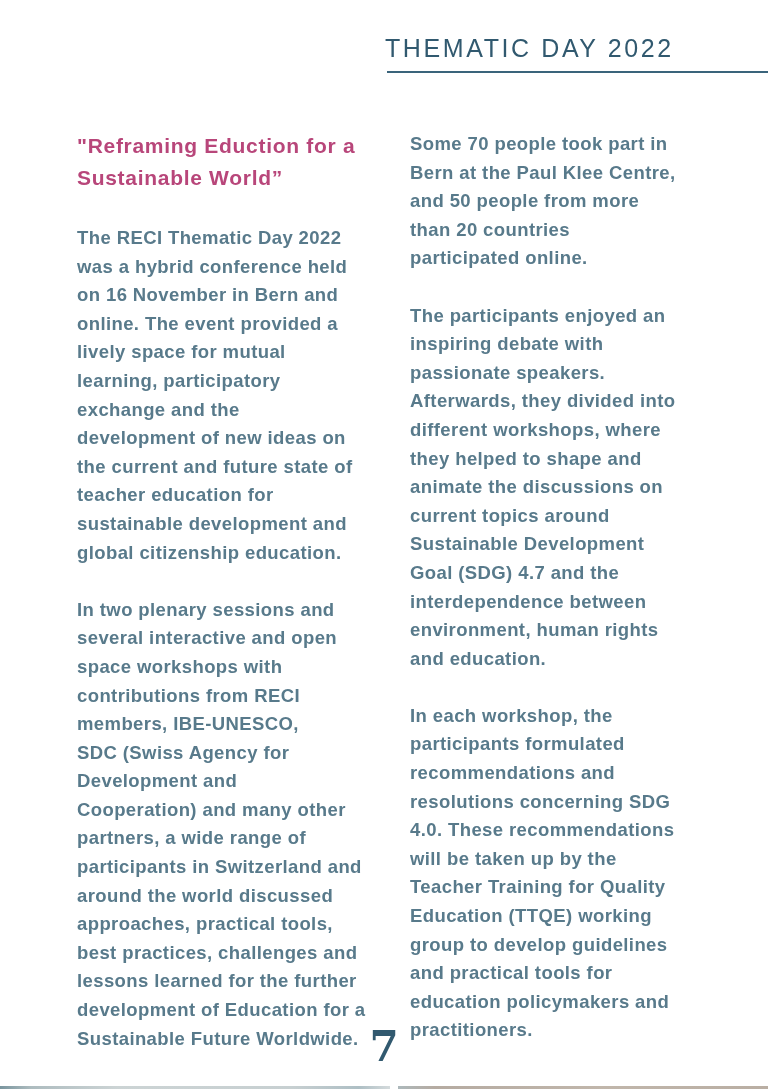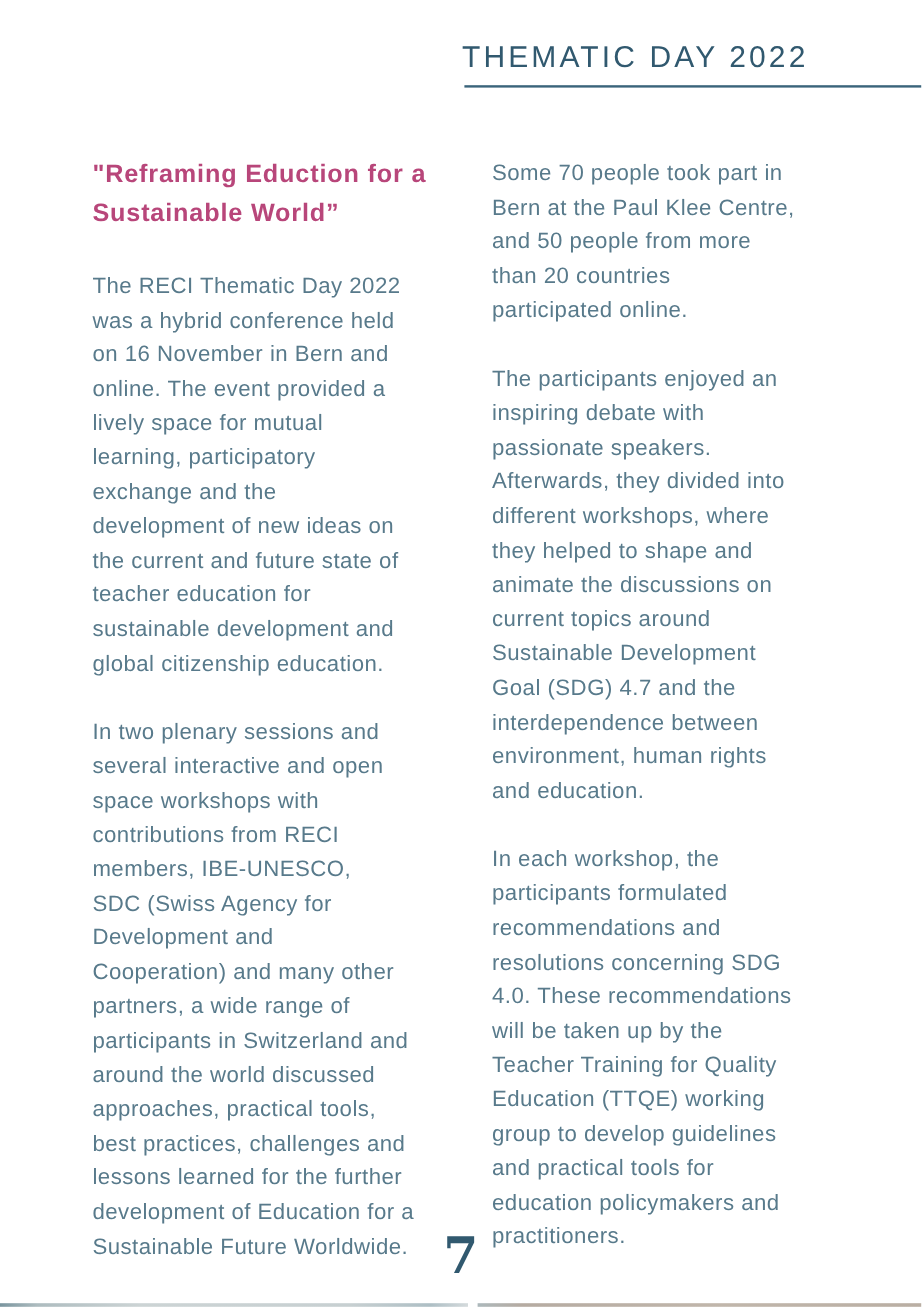--- a/index.html
+++ b/index.html
@@ -41,21 +41,21 @@
     font-size: 21px;
     font-weight: 600;
     line-height: 32px;
     letter-spacing: 0.7px;
     color: var(--heading-pink, #b8467a);
     white-space: pre-line;
     margin-bottom: 30px;
   }
   .para {
     font-size: 18.5px;
-    font-weight: 400;
+    font-weight: 700;
     line-height: 28.6px;
     letter-spacing: 0.4px;
     color: var(--body-text, #587a8b);
     white-space: pre-line;
     margin-bottom: 28.6px;
   }
   .para:last-child { margin-bottom: 0; }
   .page-number {
     position: absolute;
     left: 0;

